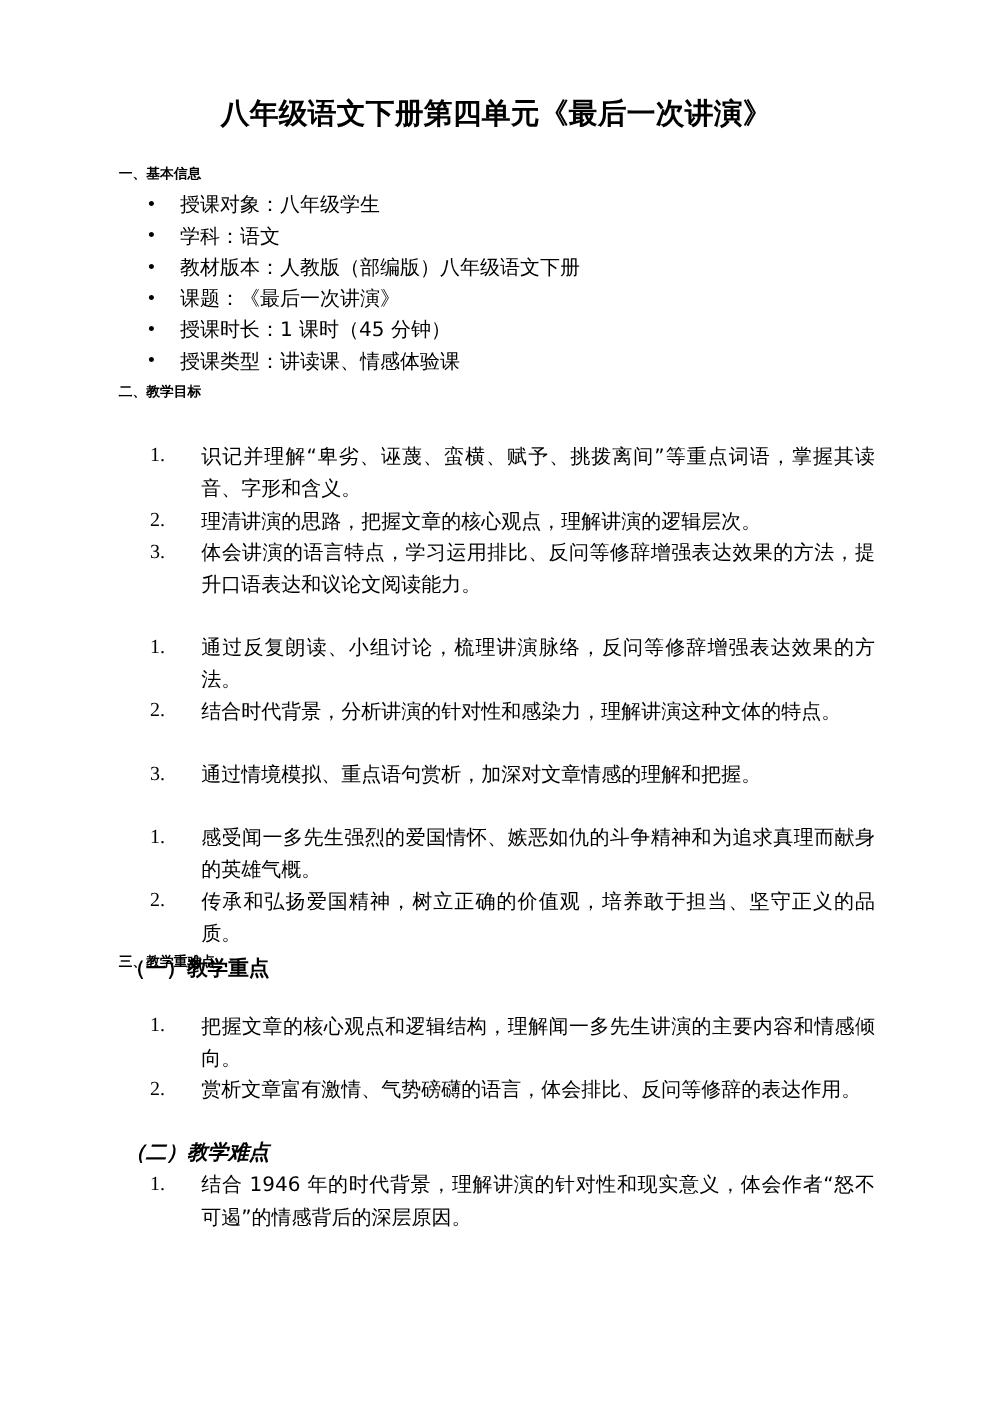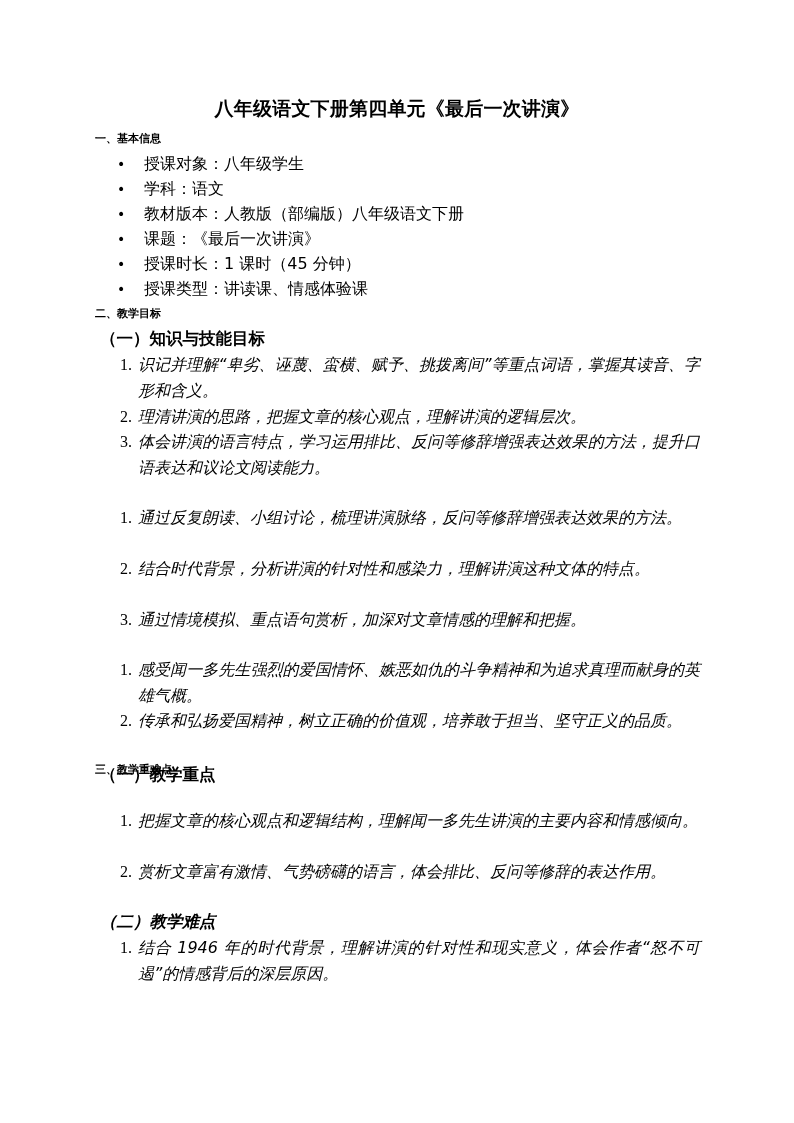--- a/index.html
+++ b/index.html
@@ -1,28 +1,28 @@
 <!DOCTYPE html>
 <html><head>
 <meta charset="utf-8">
 <style>
   html, body { margin: 0; padding: 0; background: #ffffff; }
   body { width: 794px; height: 1123px; position: relative; overflow: hidden;
          font-family: "DejaVu Sans", "Liberation Sans", sans-serif; color: #000; }
   .page { position: absolute; left: 0; top: 0; width: 794px; height: 1123px; }
-  .title { position: absolute; left: 0; width: 794px; top: 94px; text-align: center;
-           font-size: 19px; font-weight: bold; line-height: 28px; letter-spacing: 0.2px; }
+  .title { position: absolute; left: 0; width: 794px; top: 77px; text-align: center;
+           font-size: 23px; font-weight: bold; line-height: 28px; letter-spacing: 0.2px; }
   .h1 { position: absolute; left: 95px; font-size: 11px; font-weight: bold; line-height: 22px; }
   .h2 { position: absolute; left: 100px; font-size: 16.5px; font-weight: bold; line-height: 22px; }
   .bullet { position: absolute; left: 117px; font-size: 16px; line-height: 22px; }
   .bullet .dot { position: absolute; left: 0; top: 0; width: 10px; font-size: 14px; }
   .bullet .txt { position: absolute; left: 27px; white-space: nowrap; }
   .num { position: absolute; left: 120px; width: 580px; font-size: 16px; line-height: 25.5px; }
   .num .n { position: absolute; left: 0; top: 0; font-family: "Liberation Serif", serif; }
-  .num .t { display: block; margin-left: 18px; text-align: justify; font-style: italic; }
+  .num .t { display: block; margin-left: 41px; text-align: justify; }
 </style>
 </head>
 <body>
 
 <div class="page">
 
   <div class="title">八年级语文下册第四单元《最后一次讲演》</div>
 
   <div class="h1" style="top:128px;">一、基本信息</div>
 
@@ -46,21 +46,20 @@
       <span class="dot">•</span>
       <span class="txt">授课时长：1 课时（45 分钟）</span>
     </div>
   <div class="bullet" style="top:278px;">
       <span class="dot">•</span>
       <span class="txt">授课类型：讲读课、情感体验课</span>
     </div>
 
   <div class="h1" style="top:303px;">二、教学目标</div>
 
-  <div class="h2" style="top:328px;">（一）知识与技能目标</div>
   <div class="num" style="top:352px;">
       <span class="n">1.</span>
       <span class="t">识记并理解“卑劣、诬蔑、蛮横、赋予、挑拨离间”等重点词语，掌握其读音、字形和含义。</span>
     </div>
   <div class="num" style="top:404px;">
       <span class="n">2.</span>
       <span class="t">理清讲演的思路，把握文章的核心观点，理解讲演的逻辑层次。</span>
     </div>
   <div class="num" style="top:429px;">
       <span class="n">3.</span>

